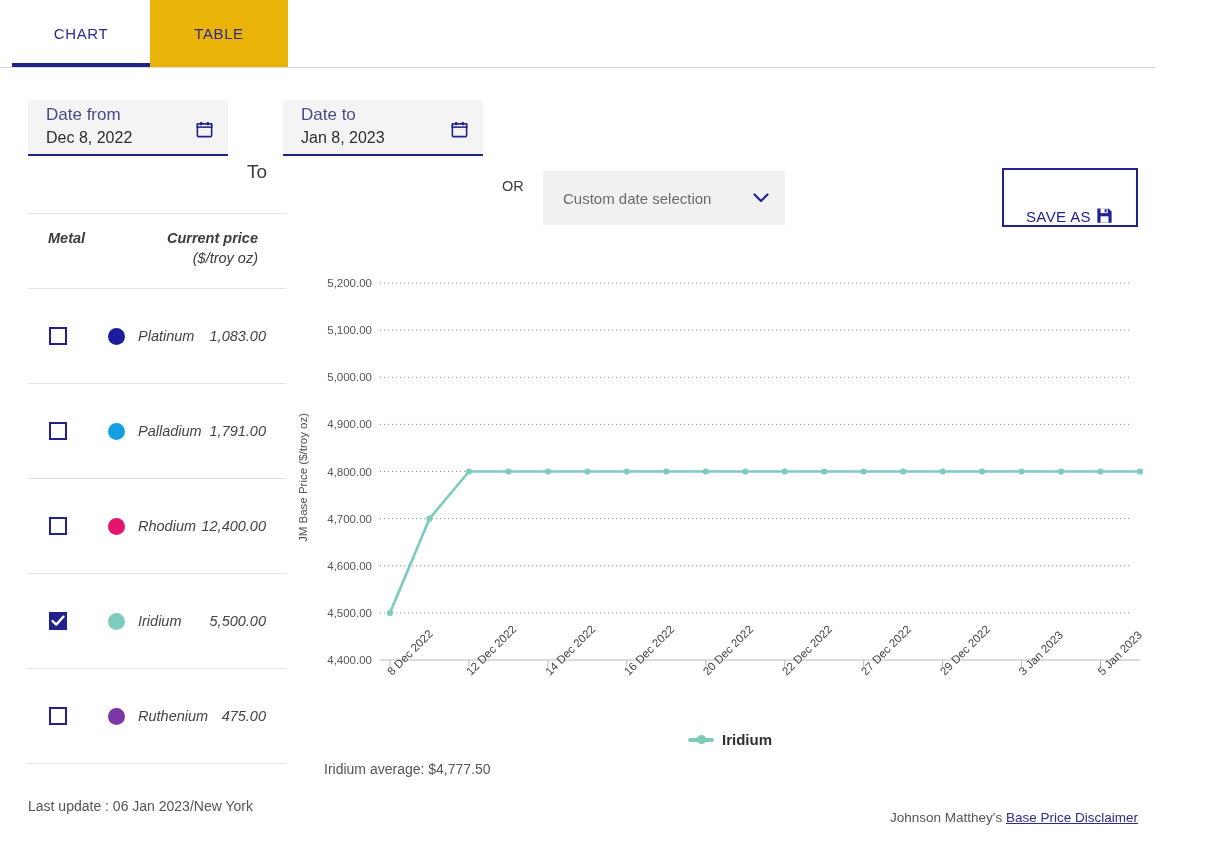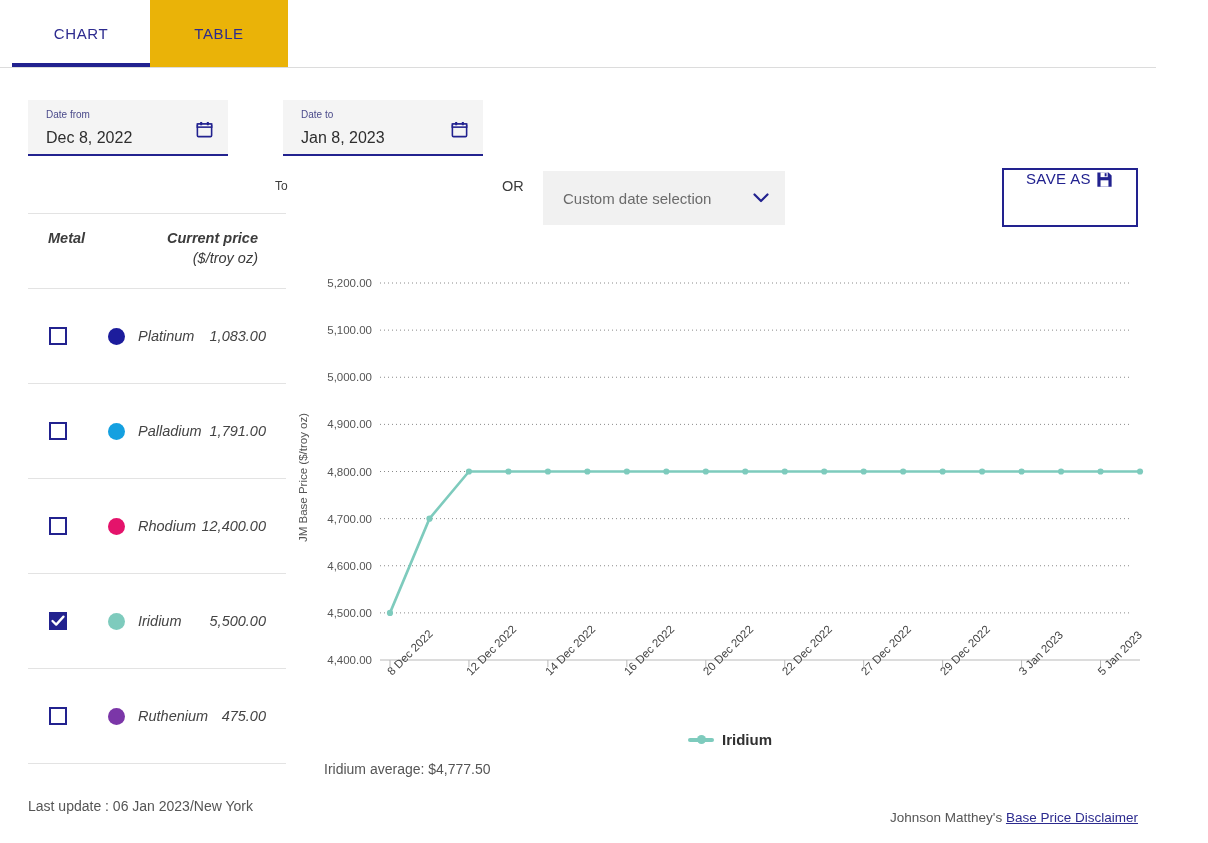--- a/index.html
+++ b/index.html
@@ -33,47 +33,47 @@
   
   .toolbar { position:absolute; left:0; top:68px; width:1208px; height:130px; }
 
   .datefield {
     position:absolute; top:32px; height:56px; width:200px;
     background:#f4f4f4; border-bottom:2px solid #22228f;
     padding:8px 10px 0 18px;
   }
   .datefield.from { left:28px; }
   .datefield.to   { left:283px; }
-  .datefield .dlabel { font-size:10px; color:#4a4a8a; line-height:14px; }
+  .datefield .dlabel { font-size:17px; color:#4a4a8a; line-height:14px; }
   .datefield .dvalue { font-size:16px; color:#2e2e2e; margin-top:7px; }
   .cal-icon {
     position:absolute; right:14px; top:20px; width:19px; height:19px;
   }
 
   .to-sep {
-    position:absolute; left:247px; top:118px; transform:translateY(-50%);
-    font-size:12px; color:#3c3c3c;margin-left:28px;
+    position:absolute; left:247px; top:104px; transform:translateY(-50%);
+    font-size:19px; color:#3c3c3c;
   }
   .or-sep {
     position:absolute; left:502px; top:118px; transform:translateY(-50%);
     font-size:14.5px; color:#3c3c3c;
   }
 
   .customsel {
     position:absolute; left:543px; top:103px; width:242px; height:54px;
     background:#f1f1f1; display:flex; align-items:center;
     padding:0 16px 0 20px; cursor:pointer;
   }
   .customsel .cs-label { font-size:15px; color:#6b6b6b; flex:1; }
   .chev { width:16px; height:10px; }
 
   .saveas {
     position:absolute; left:1002px; top:100px; width:136px; height:59px;
     border:2px solid #22228f; background:#fff; cursor:pointer;
-    display:flex; align-items:flex-start; justify-content:center; gap:4px;
+    display:flex; align-items:flex-end; justify-content:center; gap:4px;
   }
   .saveas .sa-label { font-size:15px; letter-spacing:.4px; color:#22228f; }
   .save-icon { width:19px; height:19px; }
 
   
   .sidebar { position:absolute; left:28px; top:213px; width:258px;font-style:italic; }
   .sb-rule { height:1px; background:#e3e3e3; width:100%; }
   .sb-head { position:relative; height:74px; }
   .sb-head .h-metal {
     position:absolute; left:20px; top:16px; font-size:14.5px; color:#3c3c3c; font-weight:600;

